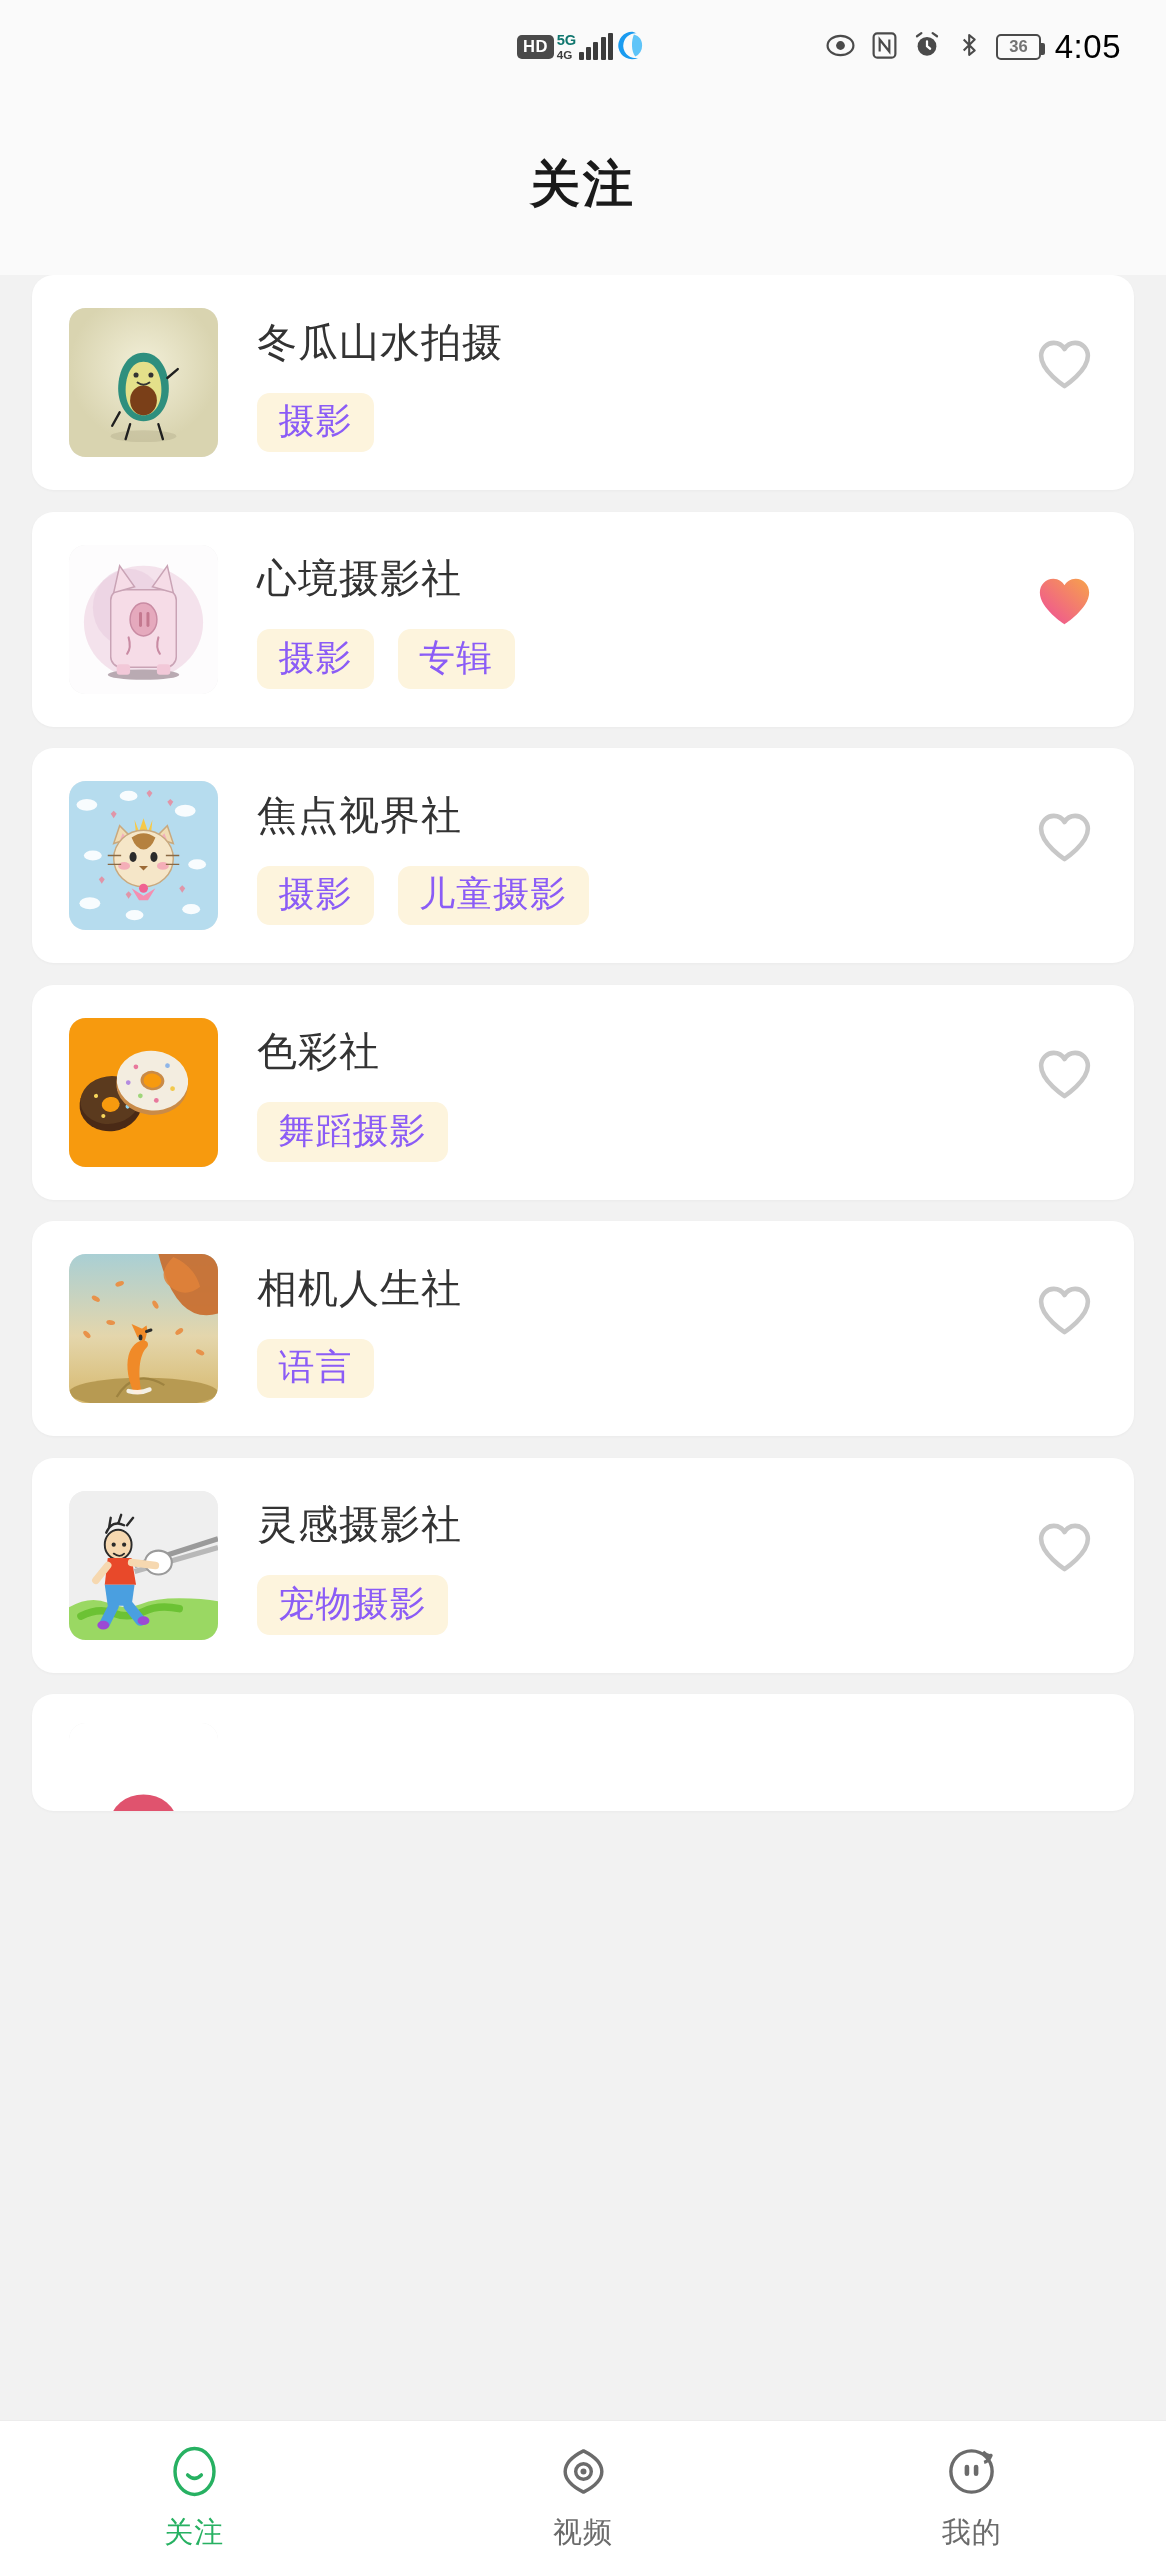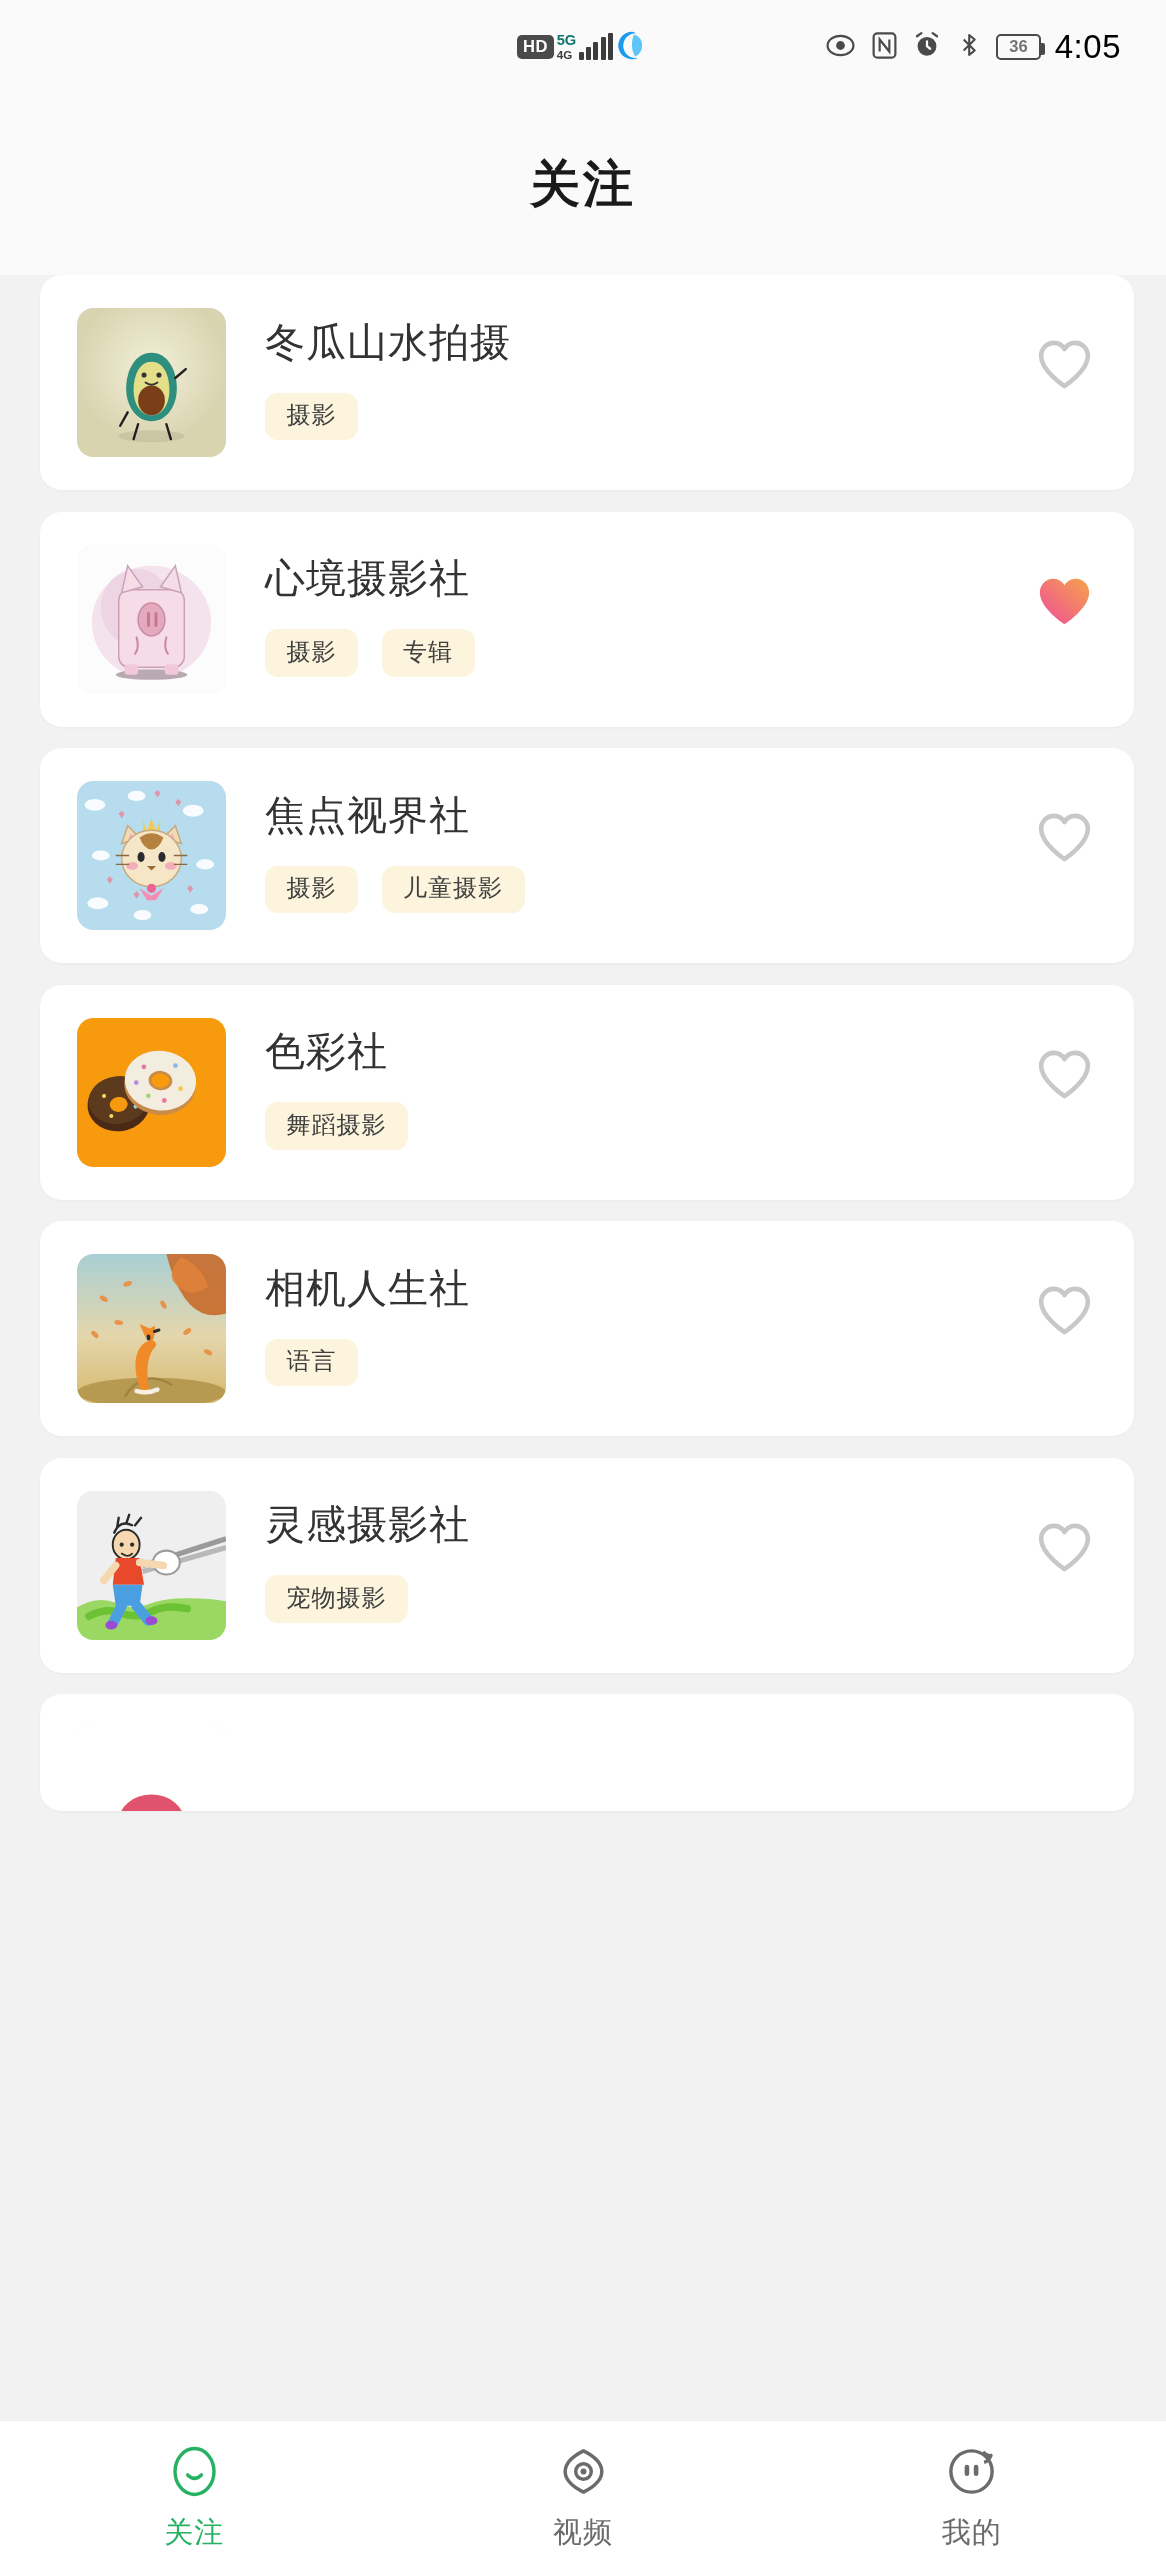--- a/index.html
+++ b/index.html
@@ -58,21 +58,20 @@
     display:flex; align-items:center; justify-content:center;
   }
   .header h1{ font-size:50px; font-weight:bold; color:#1a1a1a; letter-spacing:2.9px; }
 
   
   .list{
     position:absolute; top:275px; left:0; right:0; bottom:156px;
     background:#f2f2f2;
     padding:0 32px;
     overflow:hidden;
-    margin-left:8px;
   }
   .card{
     background:#fff;
     border-radius:21.5px;
     margin-bottom:21.5px;
     padding:33px 39px 33px 37px;
     display:flex; align-items:flex-start;
     position:relative;
     box-shadow:0 1px 2.9px rgba(0,0,0,0.035);
   }
@@ -84,22 +83,22 @@
   }
   .thumb svg{ display:block; width:100%; height:100%; }
   .body{ flex:1; padding-left:39px; padding-top:11.7px; }
   .name{
     font-size:40px; color:#333; letter-spacing:1px;
     line-height:1.1; margin-bottom:29px;
   }
   .tags{ display:flex; gap:23.5px; flex-wrap:wrap; }
   .tag{
     background:#fdf4dd;
-    color:#404040;
-    font-size:24px;
+    color:#8b5cf6;
+    font-size:36px;
     border-radius:12.7px;
     padding:10.8px 21.5px 12.7px;
     line-height:1;
     letter-spacing:1px;
   }
   .heart{
     position:absolute; right:39px; top:59px;
     width:61px; height:61px;
   }
   .heart svg{ width:100%; height:100%; display:block; }

